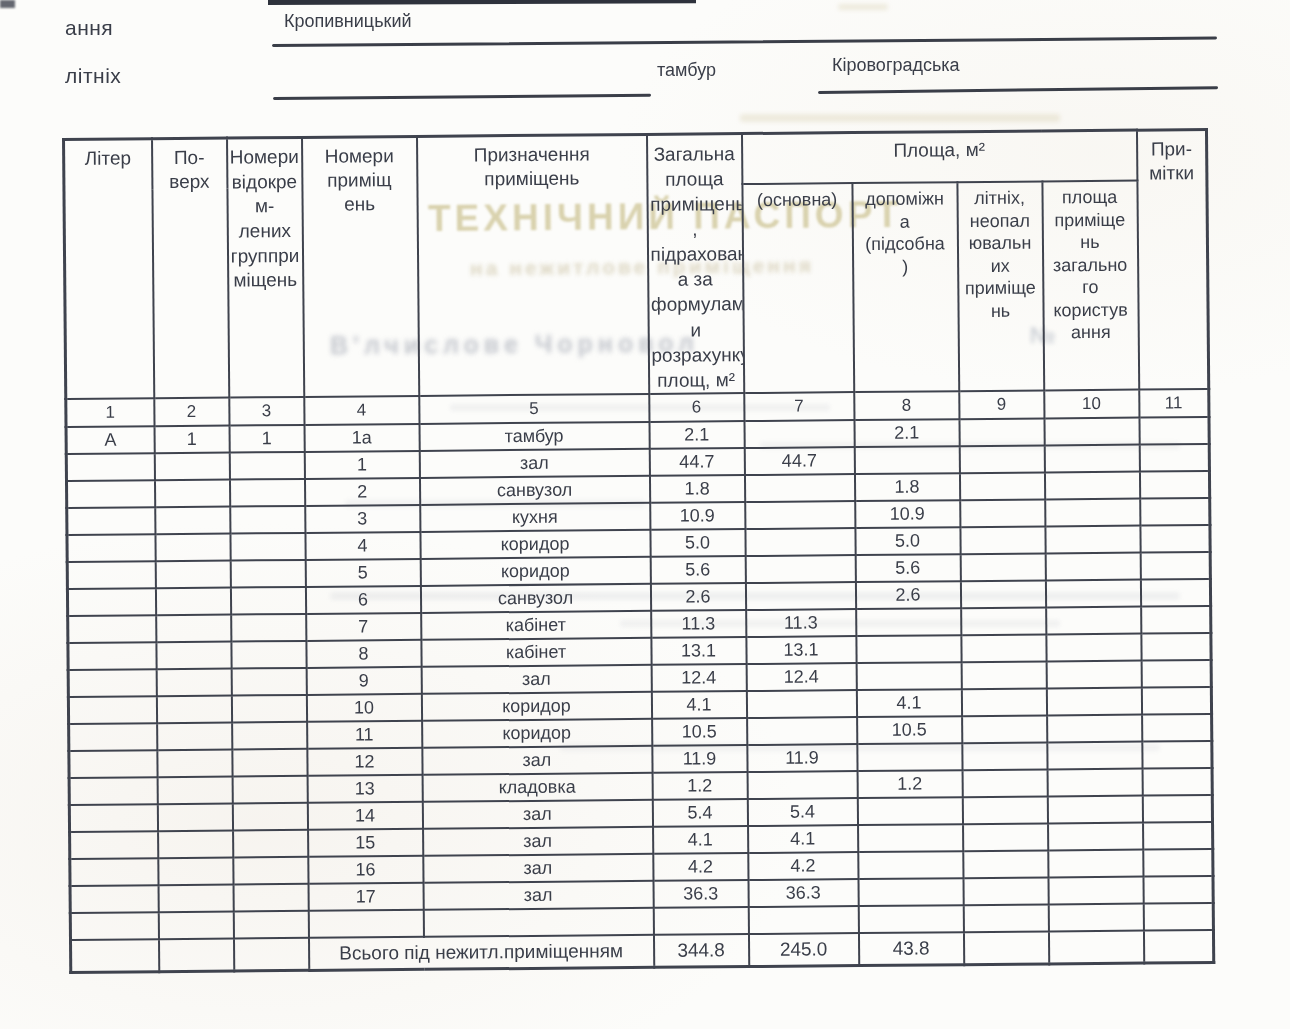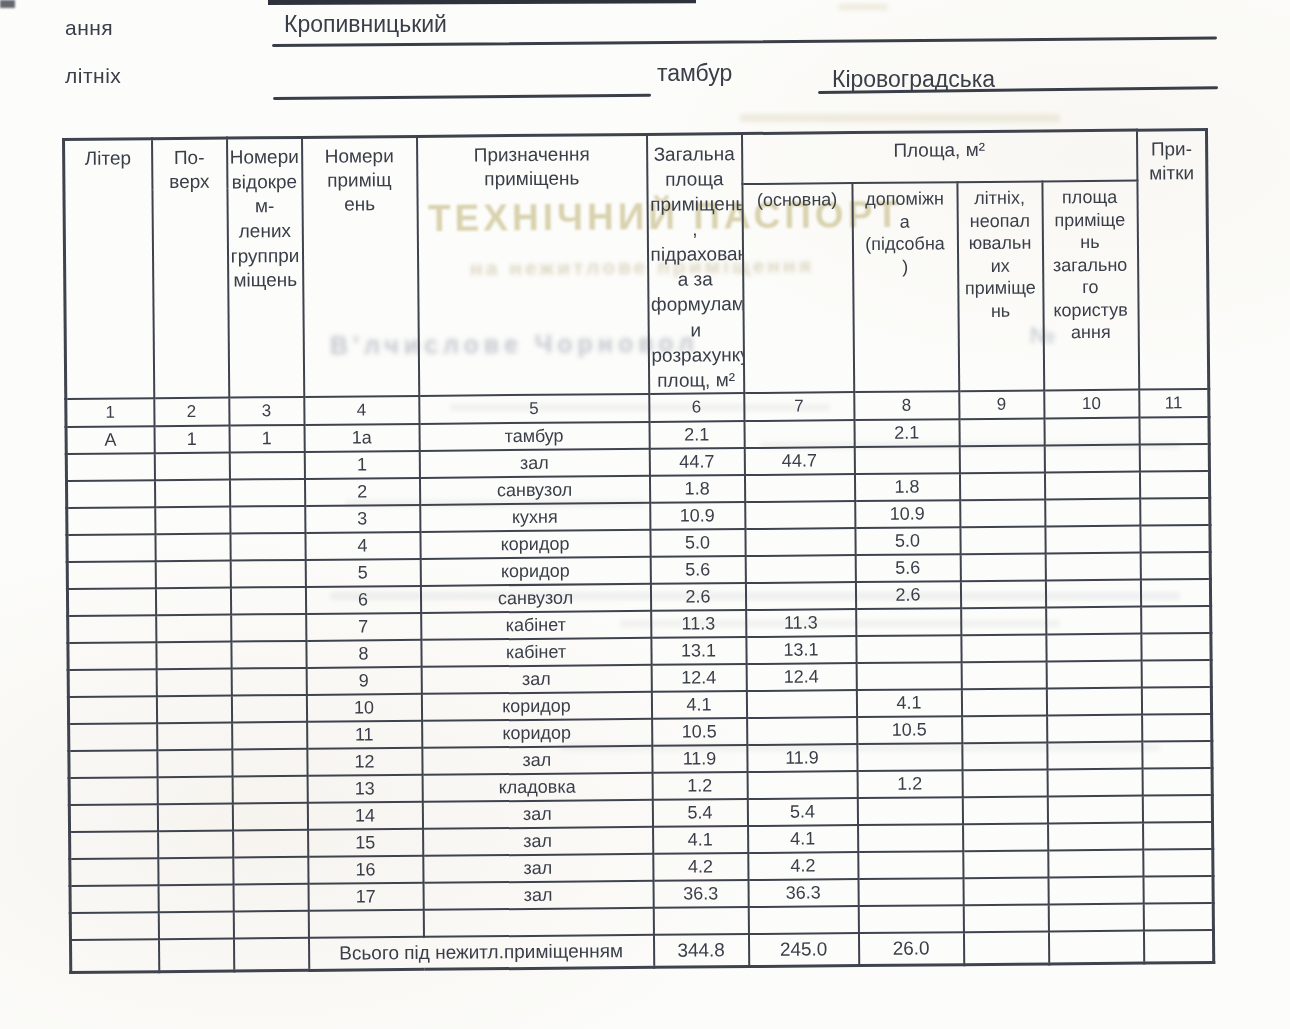--- a/index.html
+++ b/index.html
@@ -7,21 +7,21 @@
     width:1290px;height:1029px;position:relative;overflow:hidden;
     background:
       radial-gradient(ellipse 900px 500px at 20% 80%, rgba(246,243,238,.9), rgba(252,252,250,0) 60%),
       radial-gradient(ellipse 800px 400px at 85% 15%, rgba(248,246,241,.8), rgba(252,252,250,0) 60%),
       #fcfcfa;
     font-family:"Liberation Sans", sans-serif;
     color:#3a3e49;
   }
   .abs{position:absolute;}
   .lbl{font-size:21px;letter-spacing:.5px;}
-  .val{font-size:23px;}
+  .val{font-size:18px;}
   .rule{position:absolute;height:3px;background:#3a3e48;border-radius:2px;}
   .topline{position:absolute;left:268px;top:0;width:428px;height:5px;background:#2e323c;transform:rotate(-0.25deg);transform-origin:left top;}
   .corner-mark{position:absolute;left:0;top:0;width:15px;height:8px;background:#4a4e58;filter:blur(1px);opacity:.85;}
   
   .wm-title{position:absolute;left:428px;top:196px;font-size:37px;font-weight:bold;letter-spacing:4px;color:#d9d2ae;filter:blur(1.3px);transform:rotate(-0.5deg);white-space:nowrap;z-index:1;}
   .wm-sub{position:absolute;left:470px;top:255px;font-size:21px;font-weight:bold;letter-spacing:3px;color:#ddd7c3;filter:blur(2px);transform:rotate(-0.5deg);white-space:nowrap;z-index:1;}
   .wm-ghost{position:absolute;left:330px;top:330px;font-size:25px;font-weight:bold;letter-spacing:5px;color:#c2c5cc;filter:blur(2.6px);transform:rotate(-0.4deg);white-space:nowrap;z-index:1;}
   .wm-no{position:absolute;left:1030px;top:322px;font-size:23px;font-weight:bold;color:#ccd0d6;filter:blur(2px);z-index:1;}
   .smudge{position:absolute;background:rgba(168,172,182,.28);filter:blur(2px);border-radius:3px;z-index:2;}
   .smudge.warm{background:rgba(208,198,158,.30);}
@@ -62,21 +62,21 @@
 <div class="smudge warm" style="left:838px;top:4px;width:50px;height:6px;"></div>
 
 <div class="abs lbl" style="left:65px;top:16px;">ання</div>
 <div class="abs val" style="left:284px;top:11px;">Кропивницький</div>
 <div class="rule" style="left:272px;top:44px;width:945px;transform:rotate(-0.45deg);transform-origin:left top;"></div>
 
 <div class="abs lbl" style="left:65px;top:64px;">літніх</div>
 <div class="rule" style="left:273px;top:97px;width:378px;transform:rotate(-0.5deg);transform-origin:left top;"></div>
 
 <div class="abs val" style="left:657px;top:60px;">тамбур</div>
-<div class="abs val" style="left:832px;top:55px;margin-top:11px;">Кіровоградська</div>
+<div class="abs val" style="left:832px;top:55px;">Кіровоградська</div>
 <div class="rule" style="left:818px;top:91px;width:400px;transform:rotate(-0.7deg);transform-origin:left top;"></div>
 
 <div class="wm-title">ТЕХНІЧНИЙ ПАСПОРТ</div>
 <div class="wm-sub">на нежитлове приміщення</div>
 <div class="wm-ghost">В'лчислове Чорновол</div>
 <div class="wm-no">№</div>
 
 <div class="smudge warm" style="left:740px;top:114px;width:320px;height:8px;"></div>
 <div class="smudge" style="left:450px;top:404px;width:380px;height:7px;opacity:.5;"></div>
 <div class="smudge" style="left:760px;top:442px;width:420px;height:7px;opacity:.5;"></div>
@@ -412,19 +412,19 @@
       </tr>
     </tbody>
   <tbody>
     <tr class="total-row">
       <td></td>
       <td></td>
       <td></td>
       <td colspan="2" class="tlabel">Всього під нежитл.приміщенням</td>
       <td>344.8</td>
       <td>245.0</td>
-      <td>26.0</td>
+      <td>43.8</td>
       <td></td>
       <td></td>
       <td></td>
     </tr>
   </tbody>
 </table>
 
 </body></html>

